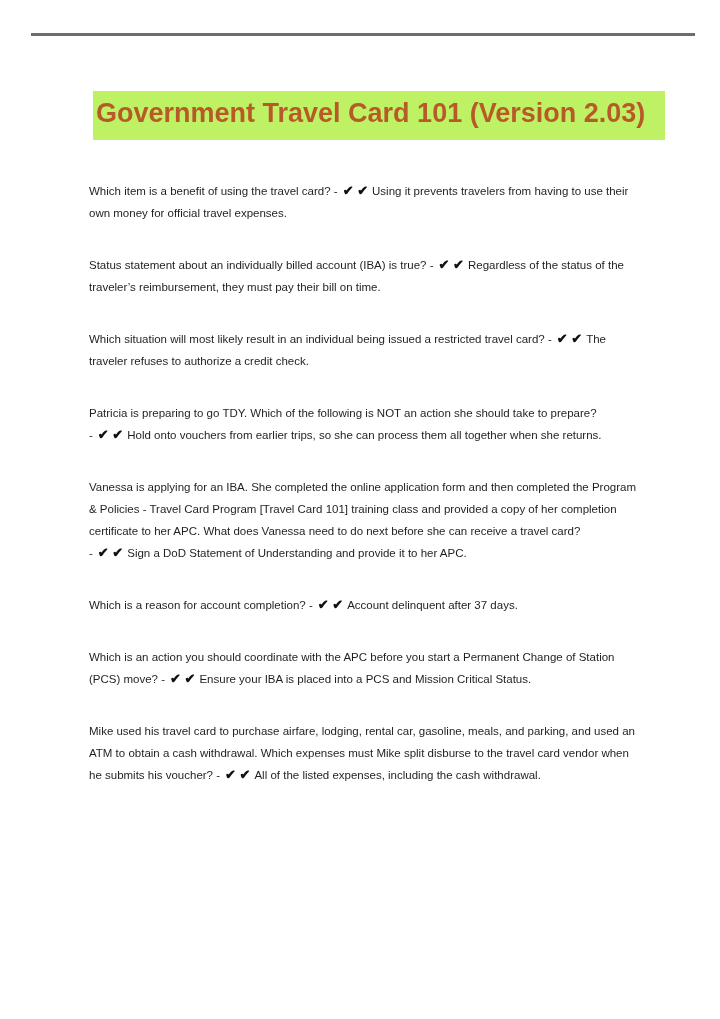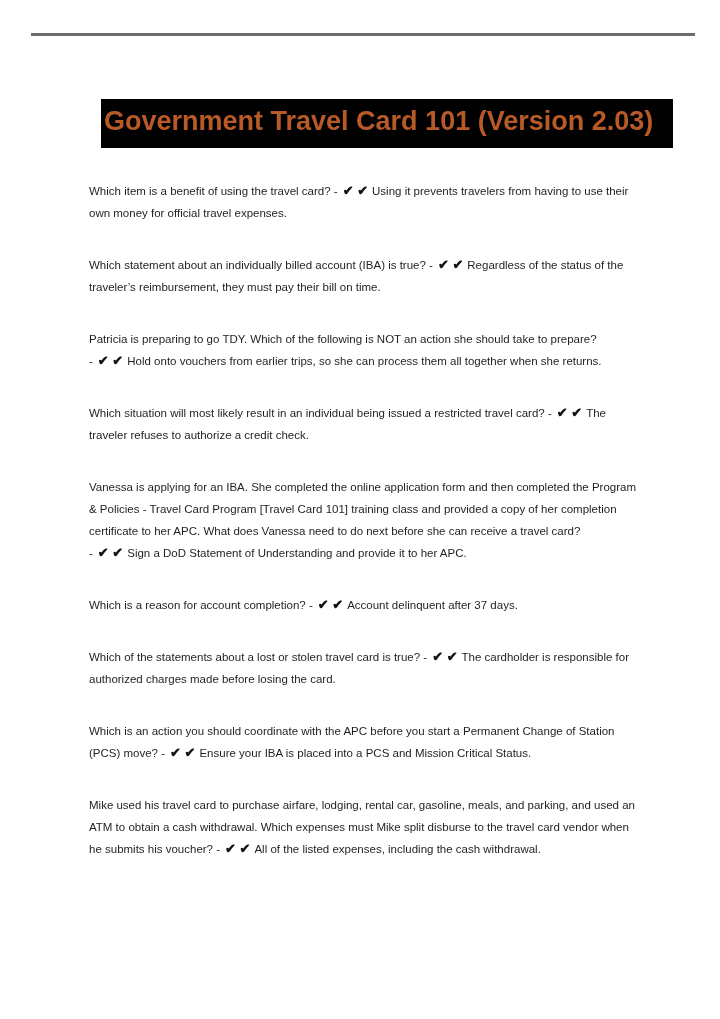--- a/index.html
+++ b/index.html
@@ -21,23 +21,23 @@
     width: 664px;
     height: 3px;
     background: #6d6d6d;
   }
   .doc-title {
     position: absolute;
     left: 85px;
     top: 83px;
     width: 572px;
     box-sizing: border-box;
-    margin: 16px;
+    margin: 8px;
     padding: 4px 10px 8px 3px;
-    background: #000000;
+    background: #bef264;
     color: #b85a28;
     font-size: 27px;
     line-height: 37px;
     font-weight: bold;
     letter-spacing: 0px;
   }
   .qa-list {
     position: absolute;
     left: 89px;
     top: 180px;
@@ -63,36 +63,33 @@
 <div class="top-rule"></div>
 
 <div>
   <h1 class="doc-title">Government Travel Card 101 (Version 2.03)</h1>
 
   <div class="qa-list">
     <p class="qa-item">
       <span>Which item is a benefit of using the travel card? -</span><span class="checkmarks">✔ ✔</span><span>Using it prevents travelers from having to use their own money for official travel expenses.</span>
     </p>
     <p class="qa-item">
-      <span>Which statement about an individually billed account (IBA) is true? -</span><span class="checkmarks">✔ ✔</span><span>Regardless of the status of the traveler’s reimbursement, they must pay their bill on time.</span>
+      <span>Status statement about an individually billed account (IBA) is true? -</span><span class="checkmarks">✔ ✔</span><span>Regardless of the status of the traveler’s reimbursement, they must pay their bill on time.</span>
+    </p>
+    <p class="qa-item">
+      <span>Which situation will most likely result in an individual being issued a restricted travel card? -</span><span class="checkmarks">✔ ✔</span><span>The traveler refuses to authorize a credit check.</span>
     </p>
     <p class="qa-item">
       <span>Patricia is preparing to go TDY. Which of the following is NOT an action she should take to prepare? -</span><span class="checkmarks">✔ ✔</span><span>Hold onto vouchers from earlier trips, so she can process them all together when she returns.</span>
-    </p>
-    <p class="qa-item">
-      <span>Which situation will most likely result in an individual being issued a restricted travel card? -</span><span class="checkmarks">✔ ✔</span><span>The traveler refuses to authorize a credit check.</span>
     </p>
     <p class="qa-item">
       <span>Vanessa is applying for an IBA. She completed the online application form and then completed the Program &amp; Policies - Travel Card Program [Travel Card 101] training class and provided a copy of her completion certificate to her APC. What does Vanessa need to do next before she can receive a travel card? -</span><span class="checkmarks">✔ ✔</span><span>Sign a DoD Statement of Understanding and provide it to her APC.</span>
     </p>
     <p class="qa-item">
       <span>Which is a reason for account completion? -</span><span class="checkmarks">✔ ✔</span><span>Account delinquent after 37 days.</span>
-    </p>
-    <p class="qa-item">
-      <span>Which of the statements about a lost or stolen travel card is true? -</span><span class="checkmarks">✔ ✔</span><span>The cardholder is responsible for authorized charges made before losing the card.</span>
     </p>
     <p class="qa-item">
       <span>Which is an action you should coordinate with the APC before you start a Permanent Change of Station (PCS) move? -</span><span class="checkmarks">✔ ✔</span><span>Ensure your IBA is placed into a PCS and Mission Critical Status.</span>
     </p>
     <p class="qa-item">
       <span>Mike used his travel card to purchase airfare, lodging, rental car, gasoline, meals, and parking, and used an ATM to obtain a cash withdrawal. Which expenses must Mike split disburse to the travel card vendor when he submits his voucher? -</span><span class="checkmarks">✔ ✔</span><span>All of the listed expenses, including the cash withdrawal.</span>
     </p>
   </div>
 </div>
 

